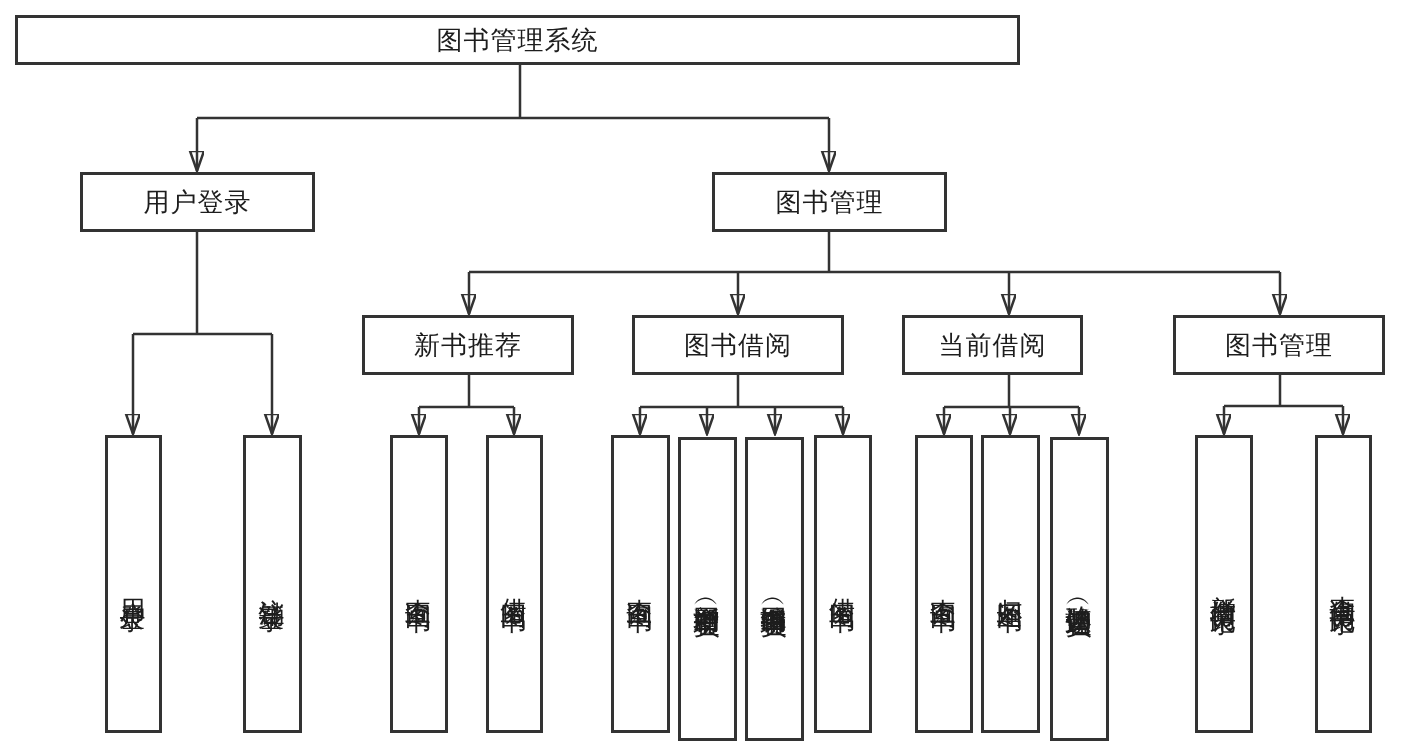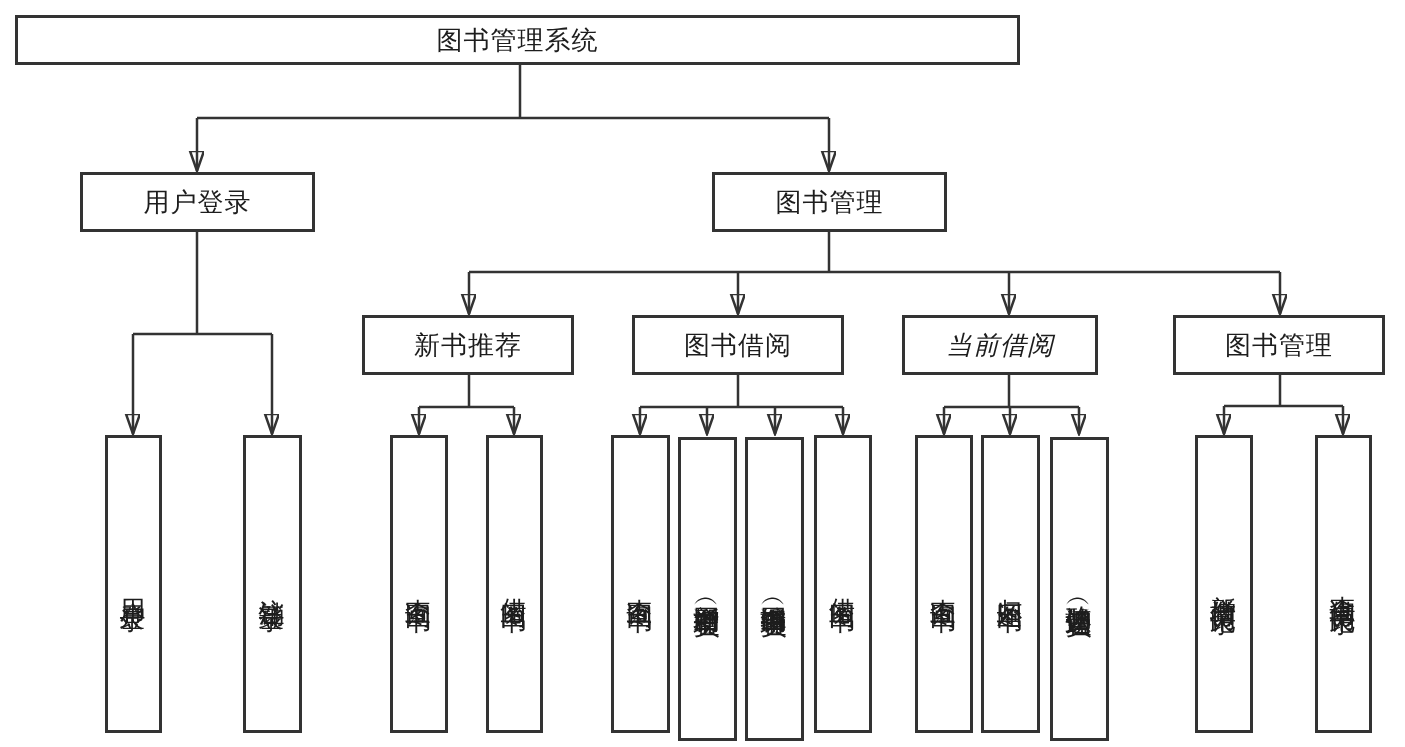--- a/index.html
+++ b/index.html
@@ -65,21 +65,21 @@
     <line x1="1343" y1="406" x2="1343" y2="434" marker-end="url(#arrow)"></line>
   </svg>
 
   <div class="node" style="left:15px;top:15px;width:1005px;height:50px;">图书管理系统</div>
 
   <div class="node" style="left:80px;top:172px;width:235px;height:60px;">用户登录</div>
   <div class="node" style="left:712px;top:172px;width:235px;height:60px;">图书管理</div>
 
   <div class="node" style="left:362px;top:315px;width:212px;height:60px;">新书推荐</div>
   <div class="node" style="left:632px;top:315px;width:212px;height:60px;">图书借阅</div>
-  <div class="node" style="left:902px;top:315px;width:196px;height:60px;font-style:italic;">当前借阅</div>
+  <div class="node" style="left:902px;top:315px;width:181px;height:60px;">当前借阅</div>
   <div class="node" style="left:1173px;top:315px;width:212px;height:60px;">图书管理</div>
 
   <div class="leaf" style="left:105px;width:57px;">用户登录</div>
   <div class="leaf" style="left:243px;width:59px;">注销登录</div>
 
   <div class="leaf" style="left:390px;width:58px;">查询图书</div>
   <div class="leaf" style="left:486px;width:57px;">借阅图书</div>
 
   <div class="leaf" style="left:611px;width:59px;">查询图书</div>
   <div class="leaf tall" style="left:678px;width:59px;">新增图书（管理员）</div>

